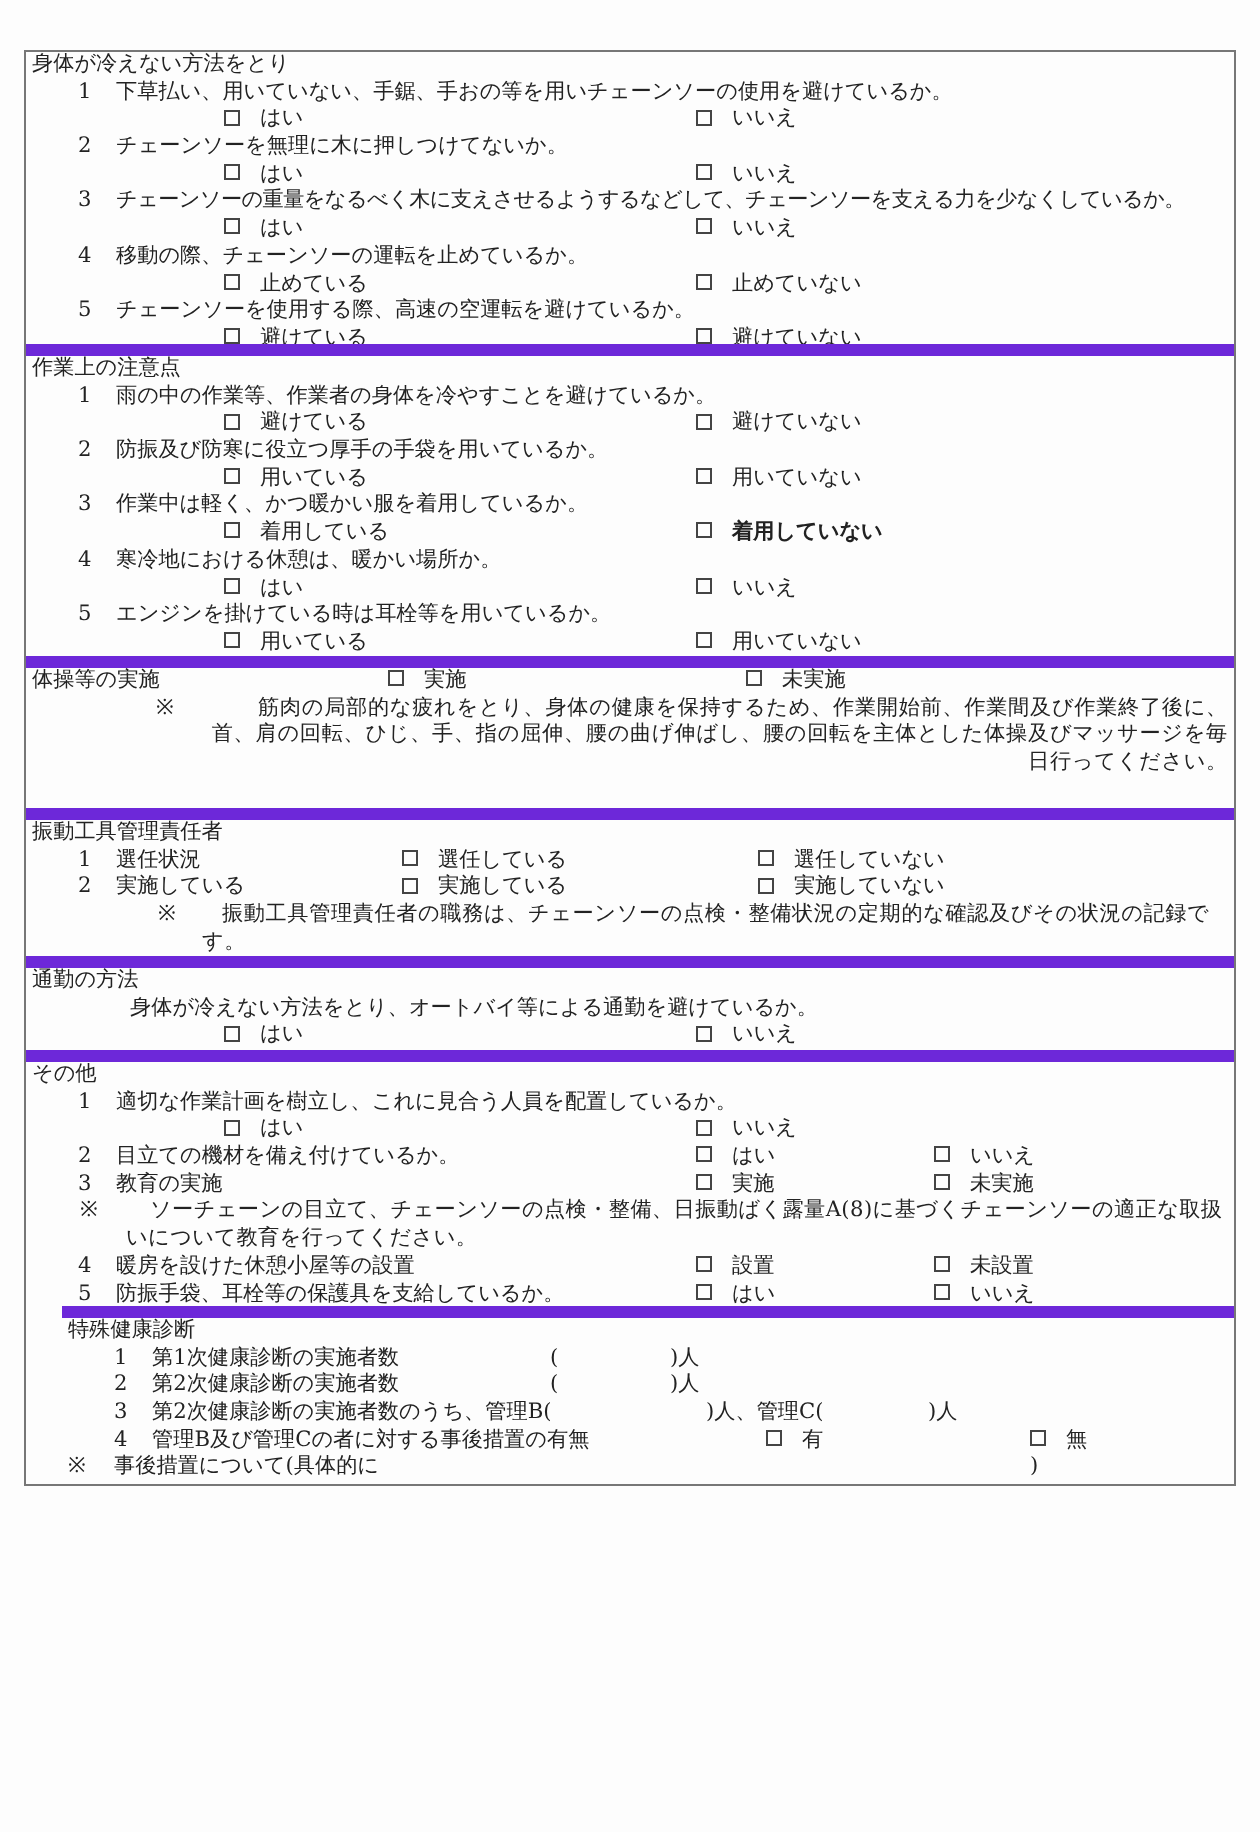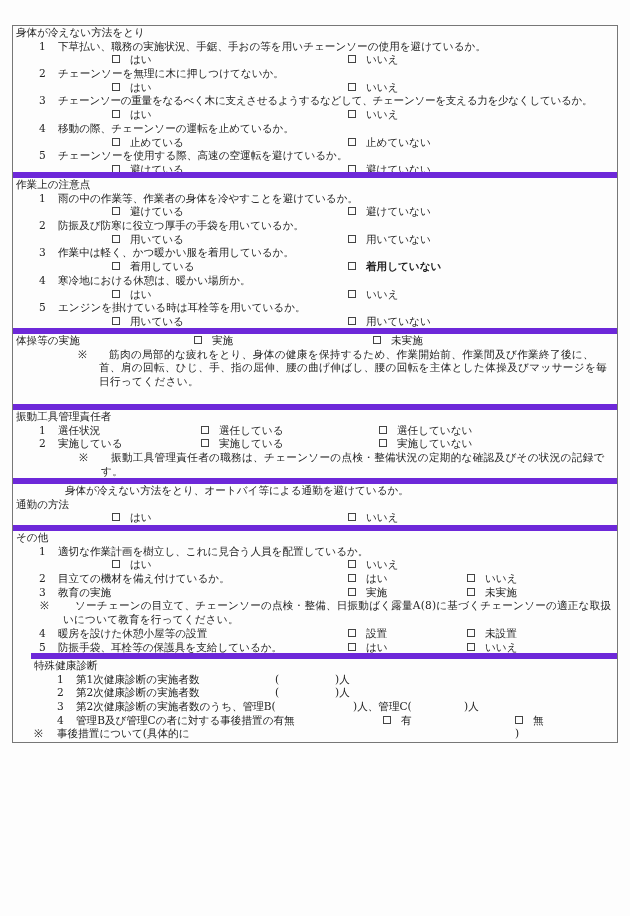--- a/index.html
+++ b/index.html
@@ -21,21 +21,21 @@
 
 <div class="sheet">
 
   <div class="sec" style="height:146px;">
     <div class="ln">
         <span style="left:3px">身体が冷えない方法をとり</span>
       </div>
 
     <div class="ln">
         <span style="left:26px">1</span>
-        <span style="left:45px">下草払い、職務の実施状況、手鋸、手おの等を用いチェーンソーの使用を避けているか。</span>
+        <span style="left:45px">下草払い、用いていない、手鋸、手おの等を用いチェーンソーの使用を避けているか。</span>
       </div>
     <div class="ln">
         <span style="left:99px"><i class="cb"></i><b style="font-weight:normal">はい</b></span>
         <span style="left:335px"><i class="cb"></i><b style="font-weight:normal">いいえ</b></span>
       </div>
 
     <div class="ln">
         <span style="left:26px">2</span>
         <span style="left:45px">チェーンソーを無理に木に押しつけてないか。</span>
       </div>
@@ -124,21 +124,21 @@
   </div>
 
   <div class="sec" style="height:70px;">
     <div class="ln">
         <span style="left:3px">体操等の実施</span>
         <span style="left:181px"><i class="cb"></i><b style="font-weight:normal">実施</b></span>
         <span style="left:360px"><i class="cb"></i><b style="font-weight:normal">未実施</b></span>
       </div>
     <div class="note" style="padding-left:86px;padding-right:3px;">
       <span style="position:absolute;left:65px;top:0">※</span>
-      <div class="wrap" style="text-indent:10px;letter-spacing:0.35px;">筋肉の局部的な疲れをとり、身体の健康を保持するため、作業開始前、作業間及び作業終了後に、首、肩の回転、ひじ、手、指の屈伸、腰の曲げ伸ばし、腰の回転を主体とした体操及びマッサージを毎日行ってください。</div>
+      <div class="wrap" style="text-indent:10px;letter-spacing:0.35px;text-align:right;">筋肉の局部的な疲れをとり、身体の健康を保持するため、作業開始前、作業間及び作業終了後に、首、肩の回転、ひじ、手、指の屈伸、腰の曲げ伸ばし、腰の回転を主体とした体操及びマッサージを毎日行ってください。</div>
     </div>
   </div>
 
   <div class="sec" style="height:68px;">
     <div class="ln">
         <span style="left:3px">振動工具管理責任者</span>
       </div>
     <div class="ln">
         <span style="left:26px">1</span>
         <span style="left:45px">選任状況</span>
@@ -152,24 +152,24 @@
         <span style="left:366px"><i class="cb"></i><b style="font-weight:normal">実施していない</b></span>
       </div>
     <div class="note" style="padding-left:88px;padding-right:3px;">
       <span style="position:absolute;left:66px;top:0">※</span>
       <div class="wrap" style="text-indent:10px;letter-spacing:0.3px;">振動工具管理責任者の職務は、チェーンソーの点検・整備状況の定期的な確認及びその状況の記録です。</div>
     </div>
   </div>
 
   <div class="sec" style="height:41px;">
     <div class="ln">
+        <span style="left:3px">通勤の方法</span>
+      </div>
+    <div class="ln">
         <span style="left:52px">身体が冷えない方法をとり、オートバイ等による通勤を避けているか。</span>
-      </div>
-    <div class="ln">
-        <span style="left:3px">通勤の方法</span>
       </div>
     <div class="ln">
         <span style="left:99px"><i class="cb"></i><b style="font-weight:normal">はい</b></span>
         <span style="left:335px"><i class="cb"></i><b style="font-weight:normal">いいえ</b></span>
       </div>
   </div>
 
   <div class="sec" style="height:122px;">
     <div class="ln">
         <span style="left:3px">その他</span>

